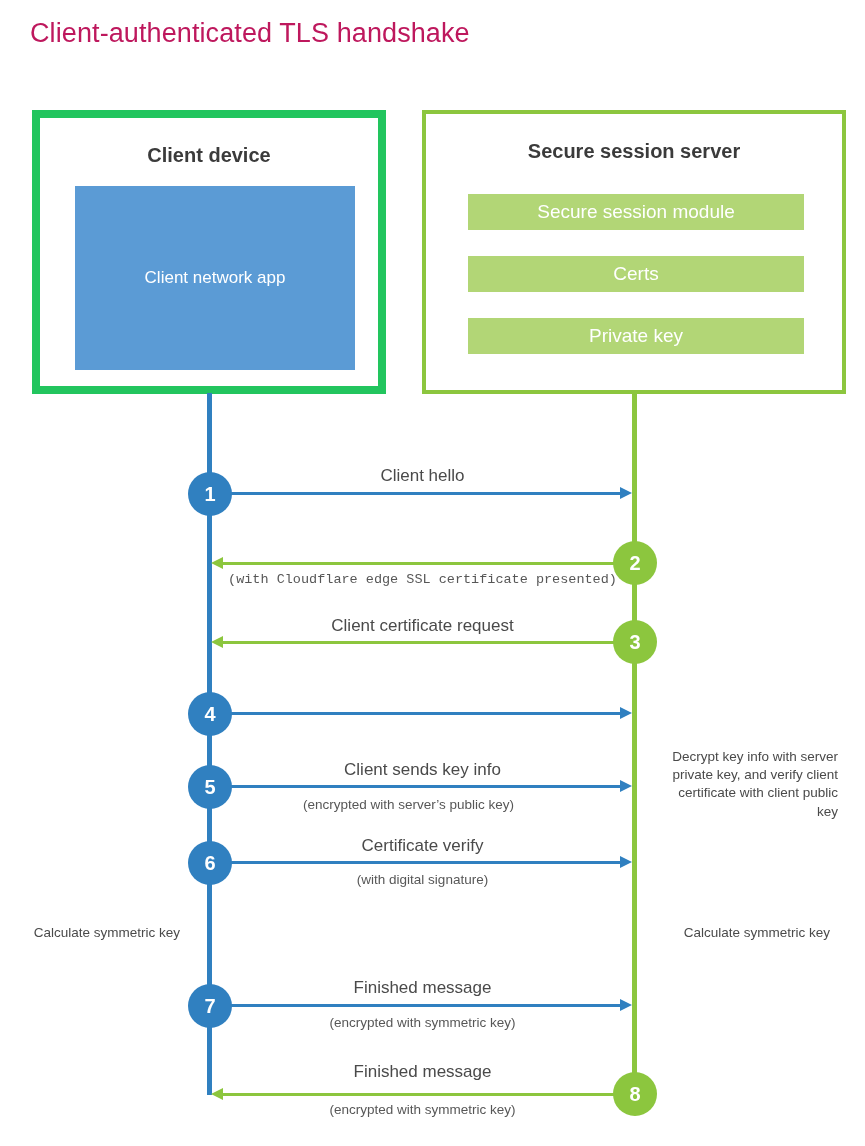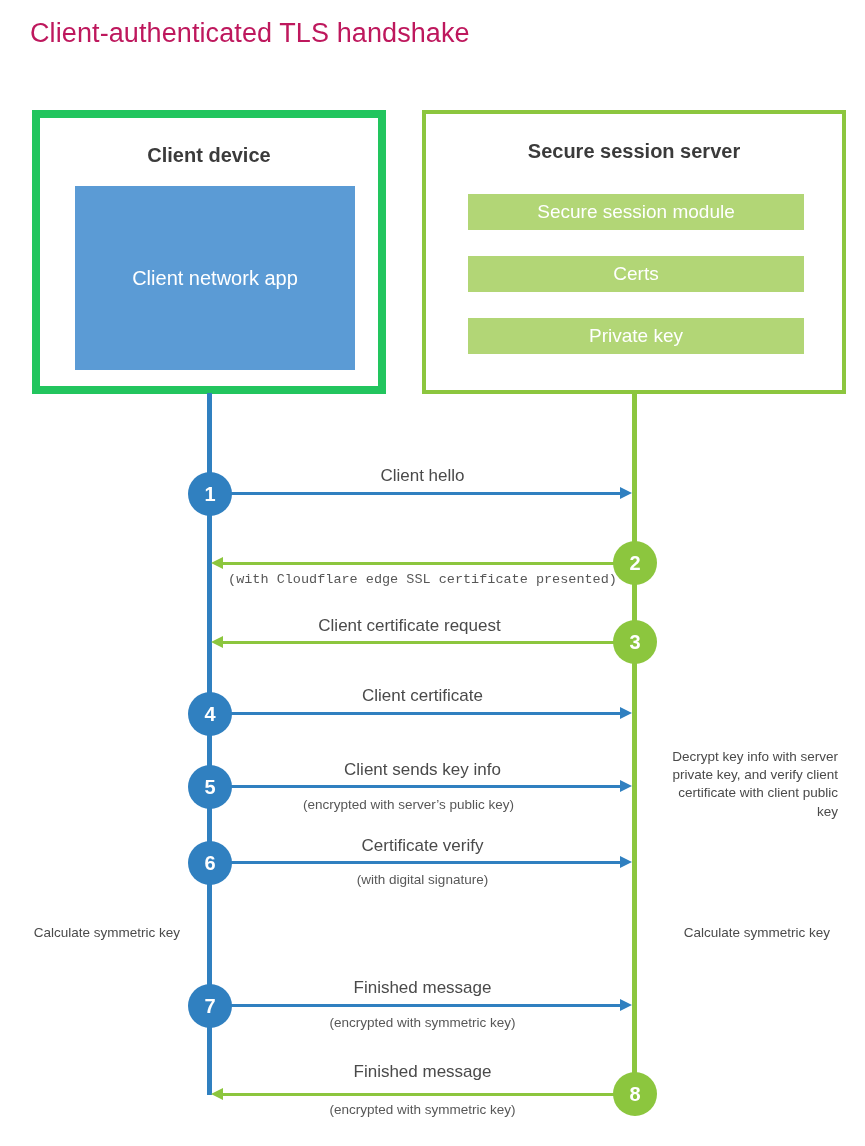--- a/index.html
+++ b/index.html
@@ -25,21 +25,21 @@
 
   .panel-title{
     position:absolute;left:0;right:0;top:26px;text-align:center;
     font-size:20px;font-weight:700;color:#3b3b3b;
   }
 
   .client-app{
     position:absolute;left:35px;top:68px;width:280px;height:184px;
     background:#5b9bd5;color:#ffffff;
     display:flex;align-items:center;justify-content:center;text-align:center;
-    font-size:20px;font-weight:400;line-height:1.35;
+    font-size:17px;font-weight:400;line-height:1.35;
   }
 
   .server-bar{
     position:absolute;left:42px;width:336px;height:36px;
     background:#b2d676;color:#ffffff;
     display:flex;align-items:center;justify-content:center;
     font-size:19px;font-weight:400;
   }
   .server-bar.b0{top:80px;}
   .server-bar.b1{top:142px;}
@@ -116,29 +116,28 @@
   </div>
   <div class="step-circle blue" style="left:188px;top:472px;">1</div>
 
   <div class="arrow green to-left" style="left:222px;top:562px;width:412px;">
     <div class="shaft"></div>
     <div class="head"></div>
   </div>
   <div class="msg-sub" style="left:210px;top:572px;width:425px;font-family:Liberation Mono, monospace;">(with Cloudflare edge SSL certificate presented)</div>
   <div class="step-circle green" style="left:613px;top:541px;">2</div>
 
-  <div class="msg-label" style="left:197px;top:616px;width:425px;text-align:center;">Client certificate request</div>
+  <div class="msg-label" style="left:210px;top:616px;width:425px;text-align:center;">Client certificate request</div>
   <div class="arrow green to-left" style="left:222px;top:641px;width:412px;">
     <div class="shaft"></div>
     <div class="head"></div>
   </div>
   <div class="msg-sub" style="left:210px;top:651px;width:425px;"></div>
   <div class="step-circle green" style="left:613px;top:620px;">3</div>
 
-  <div class="msg-label" style="left:210px;top:686px;width:425px;">Client certificate</div>
   <div class="arrow blue to-right" style="left:210px;top:712px;width:411px;">
     <div class="shaft"></div>
     <div class="head"></div>
   </div>
   <div class="step-circle blue" style="left:188px;top:692px;">4</div>
 
   <div class="msg-label" style="left:210px;top:760px;width:425px;">Client sends key info</div>
   <div class="arrow blue to-right" style="left:210px;top:785px;width:411px;">
     <div class="shaft"></div>
     <div class="head"></div>

